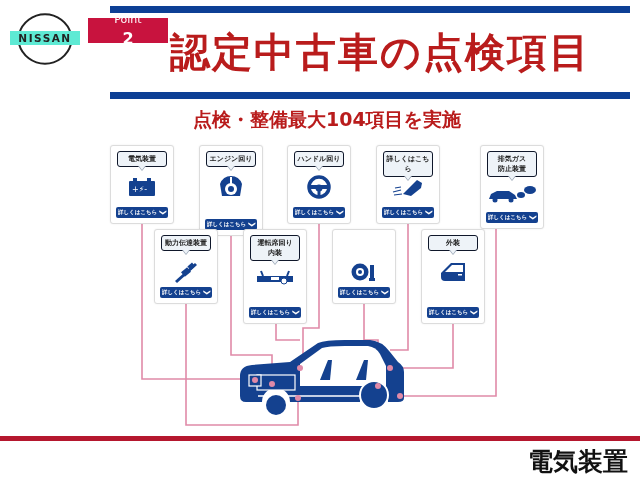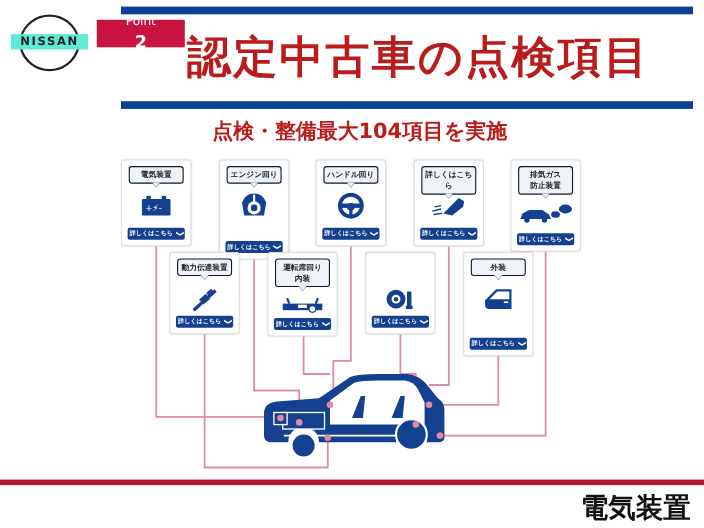--- a/index.html
+++ b/index.html
@@ -155,21 +155,21 @@
         <path d="M12 18 L26 4 L31 7 L30 12 L20 20 Z" fill="#14418f"></path>
         <path d="M2 16 L10 14 M3 19 L11 18 M4 12 L10 11" stroke="#14418f" stroke-width="1.2"></path>
       </svg>
   </div>
   <div class="more-btn">
       <span>詳しくはこちら</span>
       <span class="chev">❯</span>
     </div>
 </div>
 
-<div class="card" style="left:464px; top:145px; height:84px;">
+<div class="card" style="left:480px; top:145px; height:84px;">
   <div class="bubble">排気ガス
 防止装置</div>
   <div class="icon" style="top:37px;">
     <svg width="50" height="22" viewBox="0 0 50 22">
         <path d="M2 16 L4 11 L10 8 L22 8 L28 12 L30 16 Z" fill="#14418f"></path>
         <circle cx="8" cy="17" r="2.5" fill="#14418f"></circle>
         <circle cx="24" cy="17" r="2.5" fill="#14418f"></circle>
         <ellipse cx="34" cy="12" rx="4" ry="3" fill="#14418f"></ellipse>
         <ellipse cx="43" cy="7" rx="6" ry="4" fill="#14418f"></ellipse>
       </svg>
@@ -188,21 +188,21 @@
         <rect x="9" y="9" width="8" height="6" transform="rotate(-40 13 12)" fill="#14418f"></rect>
         <rect x="15" y="4" width="6" height="5" transform="rotate(-40 18 6)" fill="#14418f"></rect>
       </svg>
   </div>
   <div class="more-btn">
       <span>詳しくはこちら</span>
       <span class="chev">❯</span>
     </div>
 </div>
 
-<div class="card" style="left:243px; top:229px; height:77px;">
+<div class="card" style="left:243px; top:229px; height:95px;">
   <div class="bubble">運転席回り
 内装</div>
   <div class="icon" style="top:40px;">
     <svg width="40" height="16" viewBox="0 0 40 16">
         <rect x="2" y="6" width="36" height="6" fill="#14418f"></rect>
         <path d="M8 6 L6 1 M32 6 L34 1" stroke="#14418f" stroke-width="2"></path>
         <rect x="16" y="7" width="8" height="3" fill="#fff"></rect>
         <circle cx="29" cy="11" r="3" fill="#fff" stroke="#14418f"></circle>
       </svg>
   </div>

